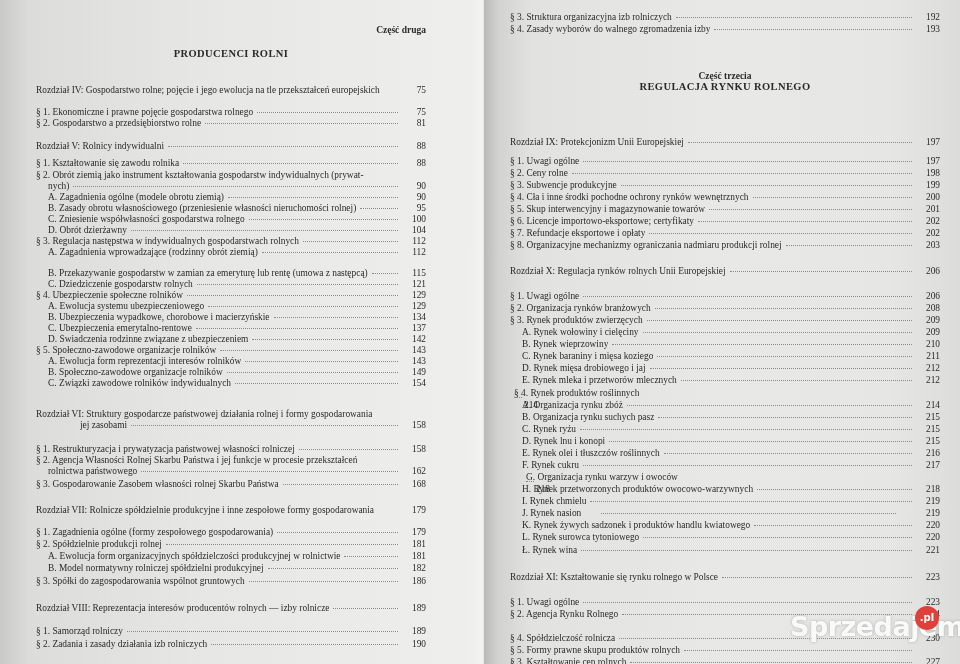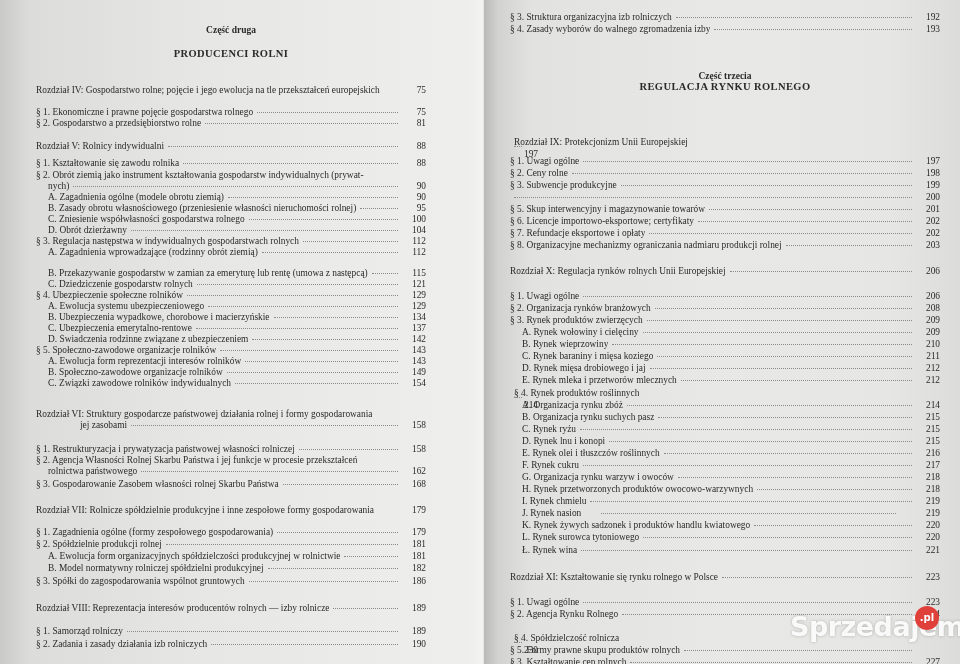--- a/index.html
+++ b/index.html
@@ -69,21 +69,21 @@
 </style>
 </head>
 <body>
 
 <div class="spread">
   <div class="page page-left"></div>
   <div class="page page-right"></div>
   <div class="gutter-line"></div>
 
   <div class="content left-content" style="height:664px;">
-    <div class="part-head" style="top:25px;">Część druga</div>
+    <div class="part-head" style="top:25px;text-align:right;">Część druga</div>
     <div class="part-title" style="top:48px;">PRODUCENCI ROLNI</div>
     <div id="left-entries">
         <div class="line lvl0" style="top: 85px;">
           <span class="txt">Rozdział IV: Gospodarstwo rolne; pojęcie i jego ewolucja na tle przekształceń europejskich</span>
           <span class="dots none"></span>
           <span class="pg">75</span>
         </div>
         <div class="line lvl1" style="top: 107px;">
           <span class="txt">§ 1. Ekonomiczne i prawne pojęcie gospodarstwa rolnego</span>
           <span class="dots"></span>
@@ -284,41 +284,42 @@
         <div class="line lvl1" style="top: 12px;">
           <span class="txt">§ 3. Struktura organizacyjna izb rolniczych</span>
           <span class="dots"></span>
           <span class="pg">192</span>
         </div>
         <div class="line lvl1" style="top: 24px;">
           <span class="txt">§ 4. Zasady wyborów do walnego zgromadzenia izby</span>
           <span class="dots"></span>
           <span class="pg">193</span>
         </div>
-        <div class="line lvl0" style="top: 137px; flex-direction: column;">
+        <div class="line lvl0" style="top: 137px;">
           <span class="txt">Rozdział IX: Protekcjonizm Unii Europejskiej</span>
           <span class="dots"></span>
           <span class="pg">197</span>
         </div>
         <div class="line lvl1" style="top: 156px;">
           <span class="txt">§ 1. Uwagi ogólne</span>
           <span class="dots"></span>
           <span class="pg">197</span>
         </div>
         <div class="line lvl1" style="top: 168px;">
           <span class="txt">§ 2. Ceny rolne</span>
           <span class="dots"></span>
           <span class="pg">198</span>
         </div>
         <div class="line lvl1" style="top: 180px;">
           <span class="txt">§ 3. Subwencje produkcyjne</span>
           <span class="dots"></span>
           <span class="pg">199</span>
         </div>
         <div class="line lvl1" style="top: 192px;">
+          <span class="txt">§ 4. Cła i inne środki pochodne ochrony rynków wewnętrznych</span>
           <span class="dots"></span>
           <span class="pg">200</span>
         </div>
         <div class="line lvl1" style="top: 204px;">
           <span class="txt">§ 5. Skup interwencyjny i magazynowanie towarów</span>
           <span class="dots"></span>
           <span class="pg">201</span>
         </div>
         <div class="line lvl1" style="top: 216px;">
           <span class="txt">§ 6. Licencje importowo-eksportowe; certyfikaty</span>
@@ -408,21 +409,21 @@
         <div class="line lvl2" style="top: 448px;">
           <span class="txt">E. Rynek olei i tłuszczów roślinnych</span>
           <span class="dots"></span>
           <span class="pg">216</span>
         </div>
         <div class="line lvl2" style="top: 460px;">
           <span class="txt">F. Rynek cukru</span>
           <span class="dots"></span>
           <span class="pg">217</span>
         </div>
-        <div class="line lvl2" style="top: 472px;">
+        <div class="line lvl2" style="top: 472px; flex-direction: column;">
           <span class="txt">G. Organizacja rynku warzyw i owoców</span>
           <span class="dots"></span>
           <span class="pg">218</span>
         </div>
         <div class="line lvl2" style="top: 484px;">
           <span class="txt">H. Rynek przetworzonych produktów owocowo-warzywnych</span>
           <span class="dots"></span>
           <span class="pg">218</span>
         </div>
         <div class="line lvl2" style="top: 496px;">
@@ -463,21 +464,21 @@
         <div class="line lvl1" style="top: 609px;">
           <span class="txt">§ 2. Agencja Rynku Rolnego</span>
           <span class="dots"></span>
           <span class="pg">224</span>
         </div>
         <div class="line lvl1" style="top: 657px;">
           <span class="txt">§ 3. Kształtowanie cen rolnych</span>
           <span class="dots"></span>
           <span class="pg">227</span>
         </div>
-        <div class="line lvl1" style="top: 633px; flex-direction: column;">
+        <div class="line lvl1" style="top: 633px;">
           <span class="txt">§ 4. Spółdzielczość rolnicza</span>
           <span class="dots"></span>
           <span class="pg">230</span>
         </div>
         <div class="line lvl1" style="top: 645px;">
           <span class="txt">§ 5. Formy prawne skupu produktów rolnych</span>
           <span class="dots"></span>
           <span class="pg"></span>
         </div>
       </div>

